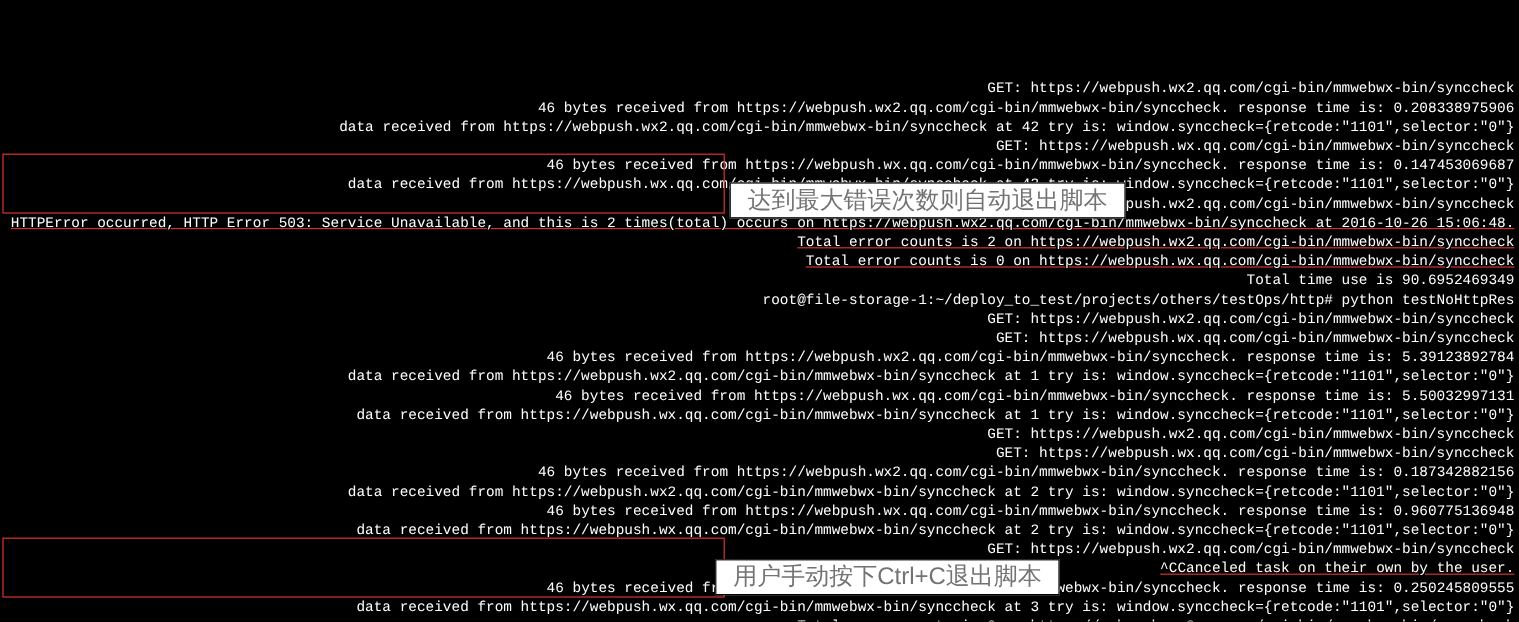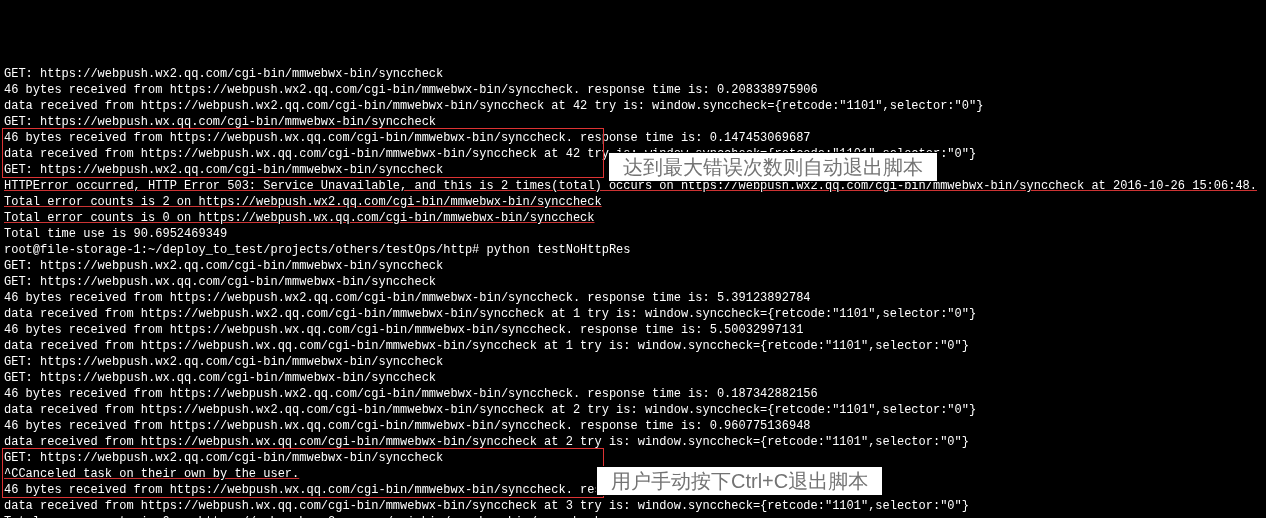--- a/index.html
+++ b/index.html
@@ -13,20 +13,21 @@
       height: 518px;
       overflow: hidden;
       white-space: pre;
       position: relative;
     }
     .terminal {
       padding: 2px 4px;
     }
     .line {
       display: block;
+      text-align: right;
     }
     .underline {
       text-decoration: underline;
       text-decoration-color: #c33;
     }
     .red-box {
       position: absolute;
       border: 1px solid #d33;
       pointer-events: none;
     }

